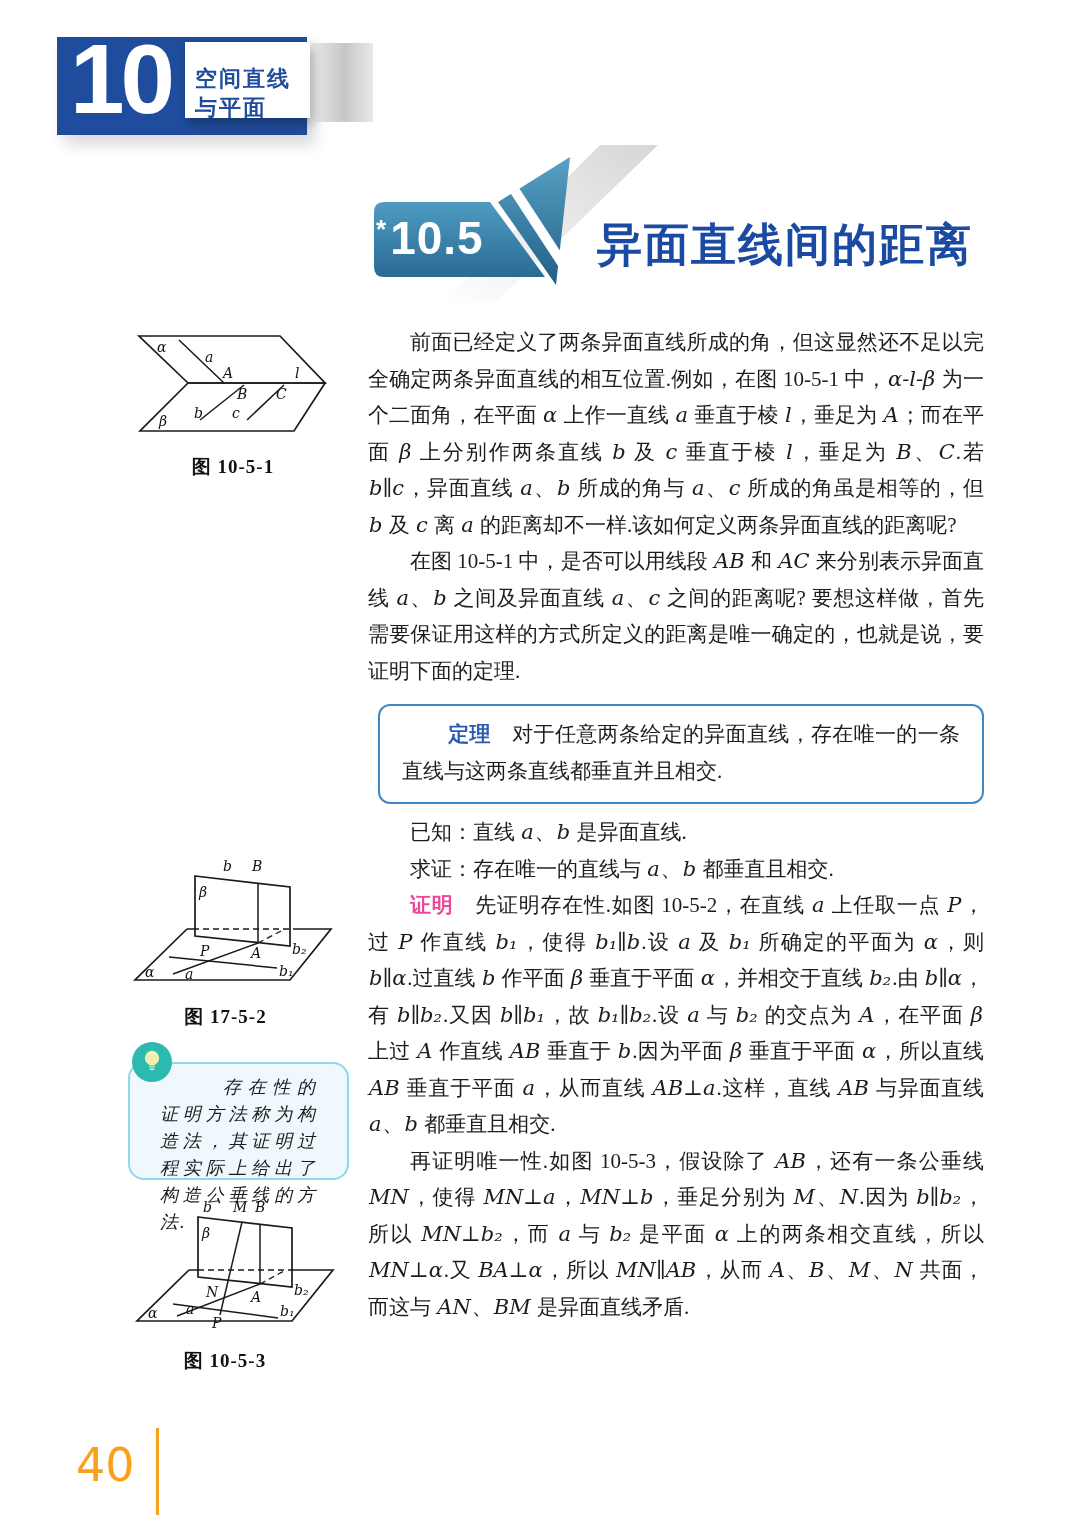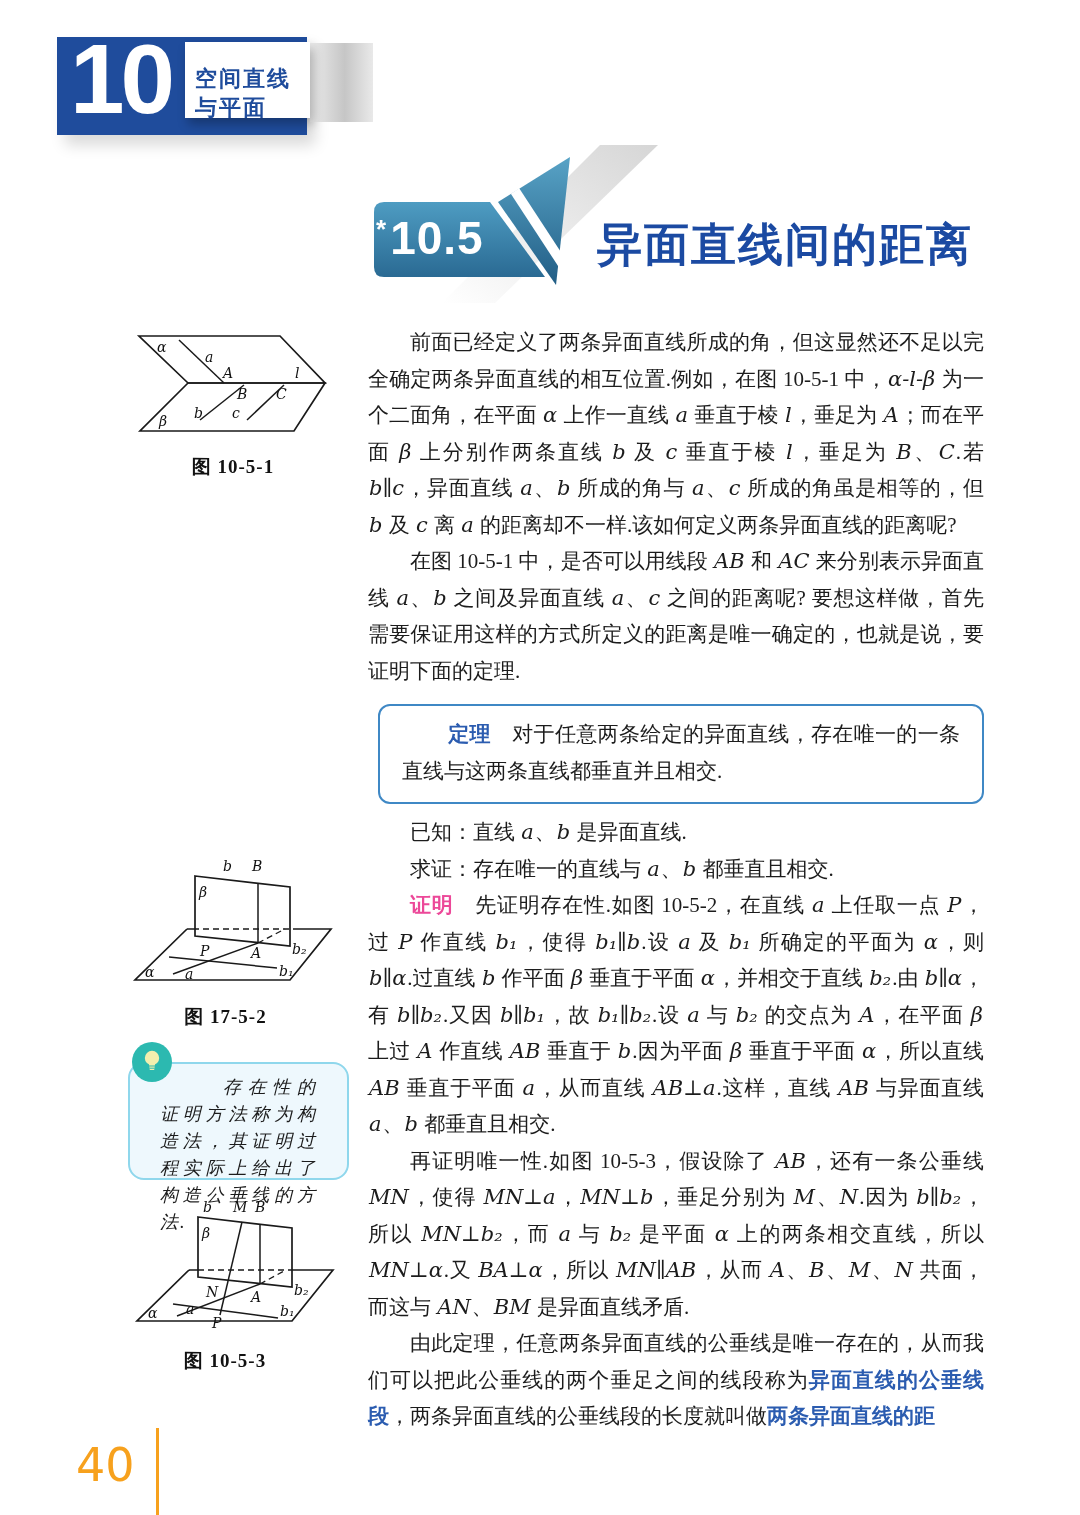--- a/index.html
+++ b/index.html
@@ -184,19 +184,18 @@
   <div class="col">
     <p><span>前面已经定义了两条异面直线所成的角，但这显然还不足以完全确定两条异面直线的相互位置.例如，在图 10-5-1 中，</span><span class="m">α-l-β</span><span> 为一个二面角，在平面 </span><span class="m">α</span><span> 上作一直线 </span><span class="m">a</span><span> 垂直于棱 </span><span class="m">l</span><span>，垂足为 </span><span class="m">A</span><span>；而在平面 </span><span class="m">β</span><span> 上分别作两条直线 </span><span class="m">b</span><span> 及 </span><span class="m">c</span><span> 垂直于棱 </span><span class="m">l</span><span>，垂足为 </span><span class="m">B</span><span>、</span><span class="m">C</span><span>.若 </span><span class="m">b∥c</span><span>，异面直线 </span><span class="m">a</span><span>、</span><span class="m">b</span><span> 所成的角与 </span><span class="m">a</span><span>、</span><span class="m">c</span><span> 所成的角虽是相等的，但 </span><span class="m">b</span><span> 及 </span><span class="m">c</span><span> 离 </span><span class="m">a</span><span> 的距离却不一样.该如何定义两条异面直线的距离呢?</span></p>
     <p><span>在图 10-5-1 中，是否可以用线段 </span><span class="m">AB</span><span> 和 </span><span class="m">AC</span><span> 来分别表示异面直线 </span><span class="m">a</span><span>、</span><span class="m">b</span><span> 之间及异面直线 </span><span class="m">a</span><span>、</span><span class="m">c</span><span> 之间的距离呢? 要想这样做，首先需要保证用这样的方式所定义的距离是唯一确定的，也就是说，要证明下面的定理.</span></p>
     <div class="theorem">
       <p><span class="lb">定理</span><span>　对于任意两条给定的异面直线，存在唯一的一条直线与这两条直线都垂直并且相交.</span></p>
     </div>
     <p><span>已知：直线 </span><span class="m">a</span><span>、</span><span class="m">b</span><span> 是异面直线.</span></p>
     <p><span>求证：存在唯一的直线与 </span><span class="m">a</span><span>、</span><span class="m">b</span><span> 都垂直且相交.</span></p>
     <p><span class="lo">证明</span><span>　先证明存在性.如图 10-5-2，在直线 </span><span class="m">a</span><span> 上任取一点 </span><span class="m">P</span><span>，过 </span><span class="m">P</span><span> 作直线 </span><span class="m">b₁</span><span>，使得 </span><span class="m">b₁∥b</span><span>.设 </span><span class="m">a</span><span> 及 </span><span class="m">b₁</span><span> 所确定的平面为 </span><span class="m">α</span><span>，则 </span><span class="m">b∥α</span><span>.过直线 </span><span class="m">b</span><span> 作平面 </span><span class="m">β</span><span> 垂直于平面 </span><span class="m">α</span><span>，并相交于直线 </span><span class="m">b₂</span><span>.由 </span><span class="m">b∥α</span><span>，有 </span><span class="m">b∥b₂</span><span>.又因 </span><span class="m">b∥b₁</span><span>，故 </span><span class="m">b₁∥b₂</span><span>.设 </span><span class="m">a</span><span> 与 </span><span class="m">b₂</span><span> 的交点为 </span><span class="m">A</span><span>，在平面 </span><span class="m">β</span><span> 上过 </span><span class="m">A</span><span> 作直线 </span><span class="m">AB</span><span> 垂直于 </span><span class="m">b</span><span>.因为平面 </span><span class="m">β</span><span> 垂直于平面 </span><span class="m">α</span><span>，所以直线 </span><span class="m">AB</span><span> 垂直于平面 </span><span class="m">a</span><span>，从而直线 </span><span class="m">AB⊥a</span><span>.这样，直线 </span><span class="m">AB</span><span> 与异面直线 </span><span class="m">a</span><span>、</span><span class="m">b</span><span> 都垂直且相交.</span></p>
     <p><span>再证明唯一性.如图 10-5-3，假设除了 </span><span class="m">AB</span><span>，还有一条公垂线 </span><span class="m">MN</span><span>，使得 </span><span class="m">MN⊥a</span><span>，</span><span class="m">MN⊥b</span><span>，垂足分别为 </span><span class="m">M</span><span>、</span><span class="m">N</span><span>.因为 </span><span class="m">b∥b₂</span><span>，所以 </span><span class="m">MN⊥b₂</span><span>，而 </span><span class="m">a</span><span> 与 </span><span class="m">b₂</span><span> 是平面 </span><span class="m">α</span><span> 上的两条相交直线，所以 </span><span class="m">MN⊥α</span><span>.又 </span><span class="m">BA⊥α</span><span>，所以 </span><span class="m">MN∥AB</span><span>，从而 </span><span class="m">A</span><span>、</span><span class="m">B</span><span>、</span><span class="m">M</span><span>、</span><span class="m">N</span><span> 共面，而这与 </span><span class="m">AN</span><span>、</span><span class="m">BM</span><span> 是异面直线矛盾.</span></p>
-    <p><span>由此定理，任意两条异面直线的公垂线是唯一存在的，从而我们可以把此公垂线的两个垂足之间的线段称为</span><span class="kb">异面直线的公垂线段</span><span>，两条异面直线的公垂线段的长度就叫做</span><span class="kb">两条异面直线的距</span></p>
   </div>
 
   <div class="pgnum">40</div>
   <div class="pgline"></div>
 
 </div>
 
 </body></html>

